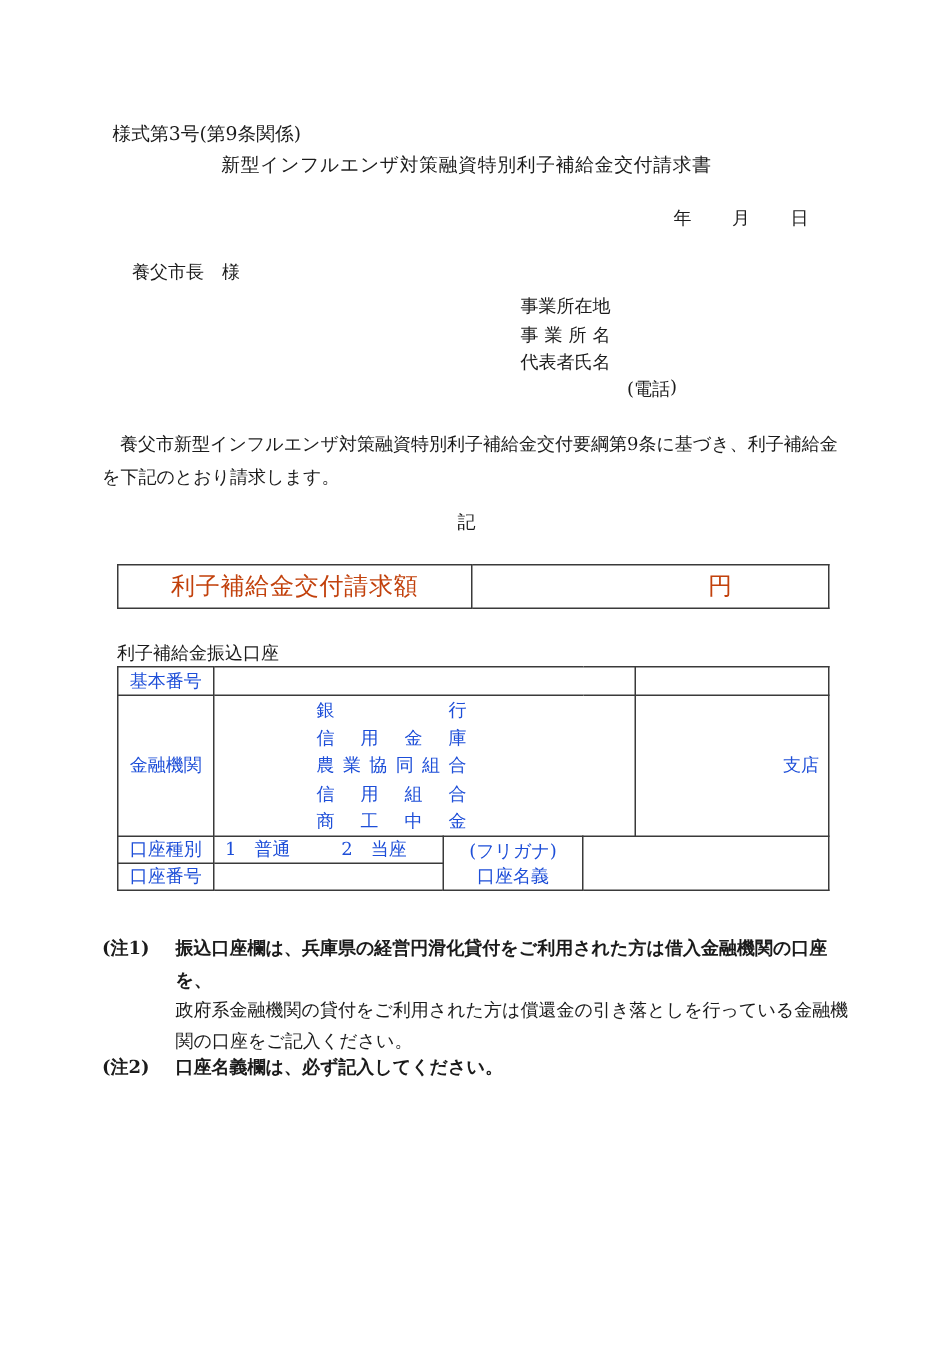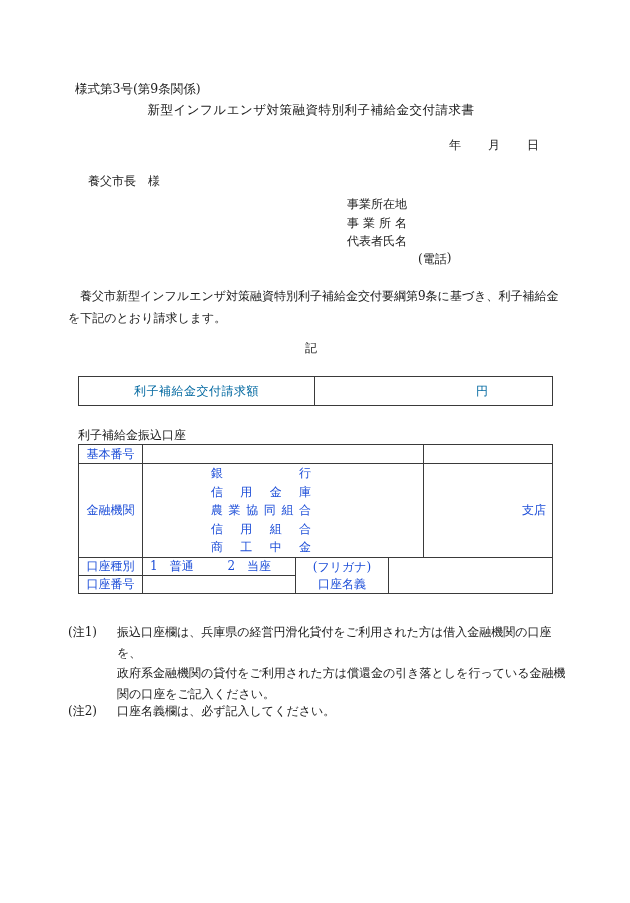--- a/index.html
+++ b/index.html
@@ -19,22 +19,22 @@
     text-align: justify;
     text-align-last: justify;
   }
   
   .claim-table {
     position: absolute;
     left: 78px; top: 376px;
     width: 474px;
     border-collapse: collapse;
     table-layout: fixed;
-    font-size: 12px;
-    color: #0369a1;
+    font-size: 16px;
+    color: #c2410c;
   }
   .claim-table td {
     border: 1px solid #3a3a3a;
     height: 28px;
     vertical-align: middle;
     padding: 0;
   }
   .claim-label-cell { text-align: center; letter-spacing: 0.5px; }
   .claim-amount-cell { text-align: right; padding-right: 64px !important; }
   
@@ -61,21 +61,21 @@
     margin-left: 68px;
     width: 100px;
     line-height: 18.5px;
   }
   .inst-line { text-align: justify; text-align-last: justify; }
   .branch-cell { text-align: right; padding-right: 6px !important; }
   .acct-type-cell { padding-left: 7px !important; }
   .opt2 { margin-left: 30px; margin-top: 28px; }
   .furigana-cell { text-align: center; line-height: 17px; }
   
-  .note-row { display: flex; line-height: 20.5px; }
+  .note-row { display: flex; line-height: 20.5px; font-weight: bold; }
   .note-label { width: 49px; flex: 0 0 49px; }
   .note-cont { margin-left: 49px; line-height: 20.5px; }
   .applicant-label { width: 60px; line-height: 18.5px; }
   .phone-row {
     position: absolute;
     left: 418px; top: 251px;
     width: 120px;
     display: flex;
   }
   .date-row {

